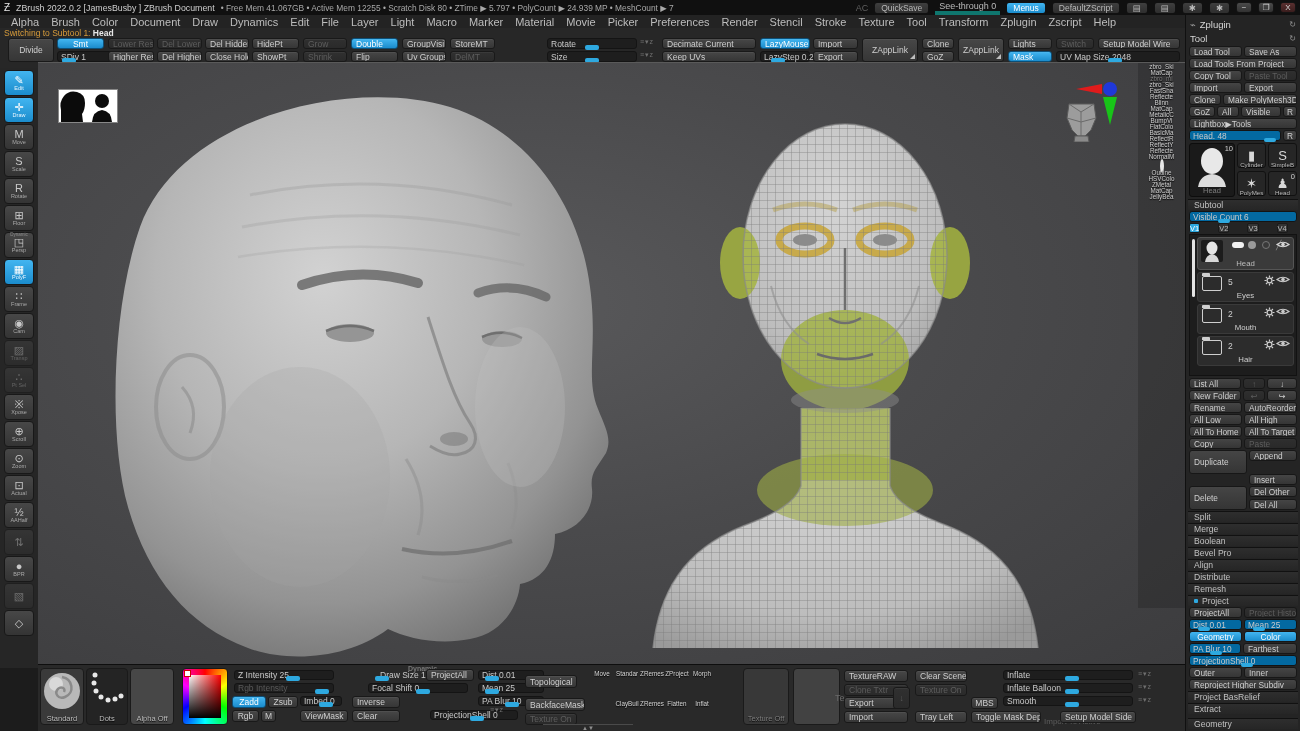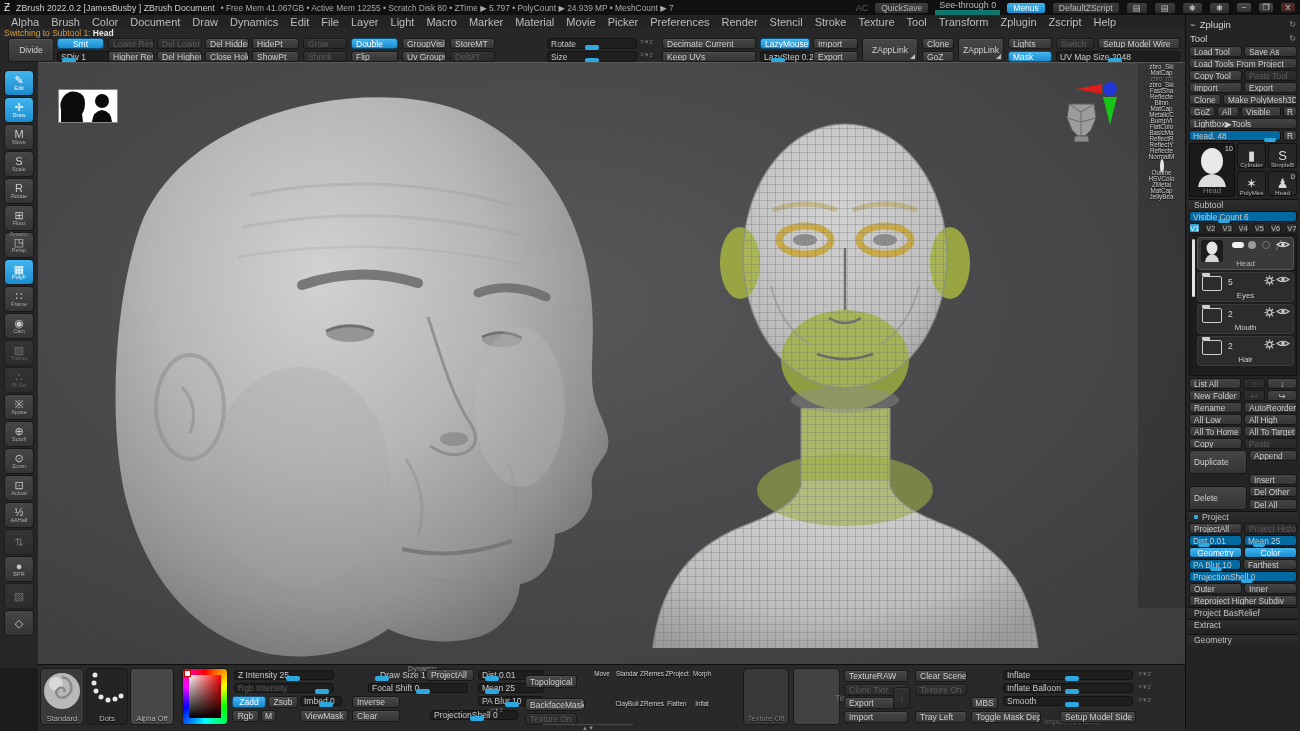--- a/index.html
+++ b/index.html
@@ -84,21 +84,21 @@
 </head>
 <body style="--accent: #2ea9e0;">
 
 <div id="titlebar" class="abs">
   <span style="color:#e8e8e8;font-size:10px">Ƶ</span>
   <span style="font-size:8.8px;color:#cfcfcf">ZBrush 2022.0.2 [JamesBusby ]   ZBrush Document</span>
   <span style="font-size:8.4px;color:#a9a9a9">• Free Mem 41.067GB   • Active Mem 12255   • Scratch Disk 80   • ZTime ▶ 5.797   • PolyCount ▶ 24.939 MP    • MeshCount ▶ 7</span>
   <span style="flex:1"></span>
   <span style="color:#5f5f5f">AC</span>
   <span class="tb-btn">QuickSave</span>
-  <span style="border-bottom:6px solid #0f766e;padding:0 4px">See-through 0</span>
+  <span style="border-bottom:4px solid #0f766e;padding:0 4px">See-through 0</span>
   <span class="tb-btn act">Menus</span>
   <span class="tb-btn">DefaultZScript</span>
   <span class="tb-btn">▤</span>
   <span class="tb-btn">▤</span>
   <span class="tb-btn">✱</span>
   <span class="tb-btn">✱</span>
   <span class="wbtn">−</span>
   <span class="wbtn">❐</span>
   <span class="wbtn" style="background:linear-gradient(#5a3030,#3a1d1d)">X</span>
 </div>
@@ -563,21 +563,21 @@
       </div>
   </div>
 
   <div class="sechd">Subtool</div>
   <div class="rrow">
       <span class="rsl">
         <span>Visible Count 6</span>
         <i style="left:26%"></i>
       </span>
     </div>
-  <div class="rrow" style="gap:5px">
+  <div class="rrow" style="gap:18px">
 
   <span class="vtab act">V1</span>
       <span class="vtab">V2</span>
       <span class="vtab">V3</span>
       <span class="vtab">V4</span>
       <span class="vtab">V5</span>
       <span class="vtab">V6</span>
       <span class="vtab">V7</span>
       <span class="vtab">V8</span>
     </div>
@@ -680,20 +680,30 @@
     </span>
   </div>
   <div class="rrow">
     <span class="rb" style="height:24px">Delete</span>
     <span style="flex:1;display:flex;flex-direction:column;gap:2px">
       <span class="rb" style="flex:0 0 11px">Del Other</span>
       <span class="rb" style="flex:0 0 11px">Del All</span>
     </span>
   </div>
 
+  <div>
+
+  <div class="sechd">Split</div>
+      <div class="sechd">Merge</div>
+      <div class="sechd">Boolean</div>
+      <div class="sechd">Bevel Pro</div>
+      <div class="sechd">Align</div>
+      <div class="sechd">Distribute</div>
+      <div class="sechd">Remesh</div>
+    </div>
   <div class="sechd on">Project</div>
   <div class="rrow">
       <span class="rb">ProjectAll</span>
       <span class="rb dim">Project History</span>
     </div>
   <div class="rrow">
       <span class="rsl">
         <span>Dist 0.01</span>
         <i style="left:8px"></i>
       </span>

